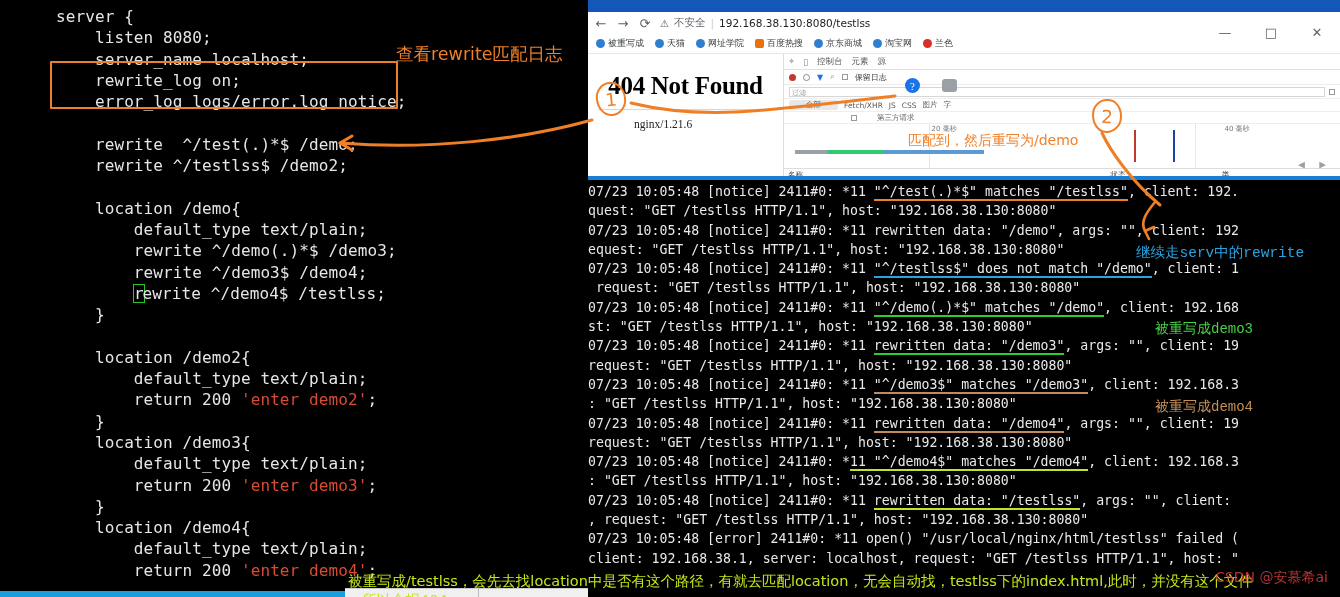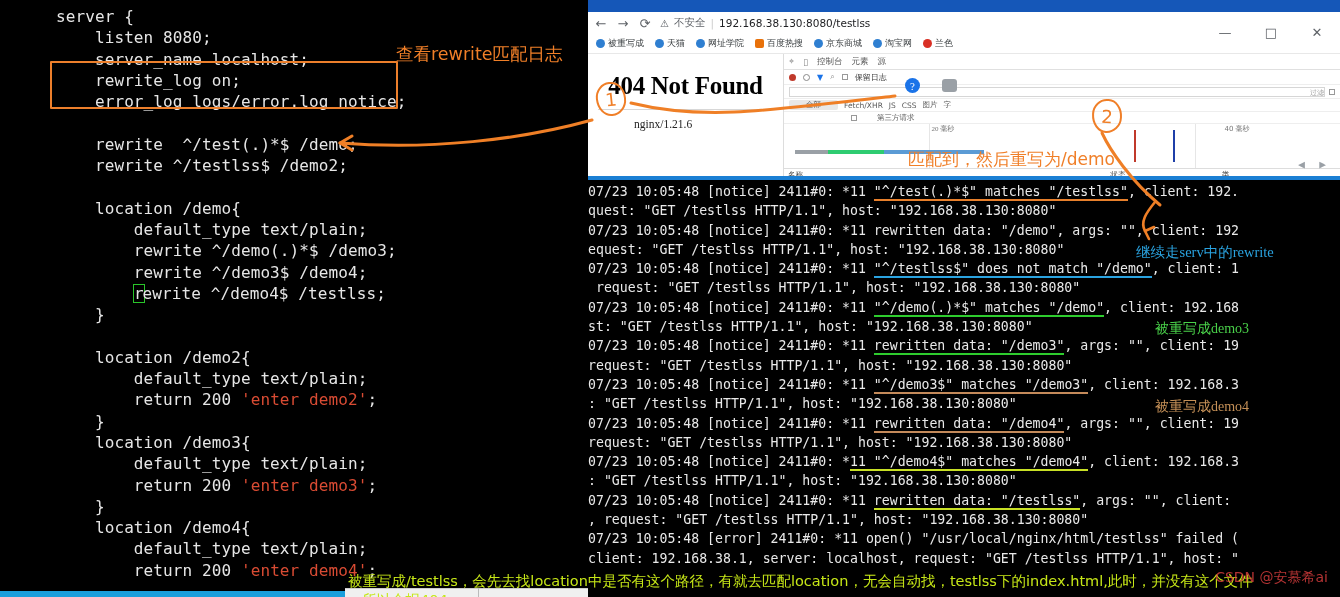--- a/index.html
+++ b/index.html
@@ -40,21 +40,21 @@
 
   
   .anno-orange {
     position: absolute;
     color: #f07f28;
     font-family: "DejaVu Sans", sans-serif;
     font-size: 17px;
     white-space: nowrap;
   }
   #anno-view-log { left: 396px; top: 42px; font-size: 17.5px; }
-  #anno-rewrite-to { left: 908px; top: 148px; font-size: 17px; text-align: right; }
+  #anno-rewrite-to { left: 908px; top: 132px; font-size: 14px; text-align: right; }
 
   
   .circ-num {
     position: absolute;
     color: #f07f28;
     font-family: "DejaVu Sans", sans-serif;
     font-size: 18px; font-weight: 400;
     width: 30px; height: 34px;
     border: 2.4px solid #f07f28;
     border-radius: 50% 48% 52% 50% / 46% 52% 48% 54%;
@@ -122,21 +122,21 @@
   #dt-tabs { height:16px; display:flex; align-items:center; gap:9px; padding: 0 5px;
              border-bottom:1px solid #e0e0e0; font-size:8.5px; color:#5a5a5a;}
   #dt-tabs .dt-ico { color:#8a8a8a; font-size:9px; }
   #dt-toolbar { height:15px; display:flex; align-items:center; gap:7px; padding:0 5px; border-bottom:1px solid #eee;}
   .rec-dot { width:7px;height:7px;border-radius:50%;background:#c0392b;display:inline-block;}
   .ban { width:7px;height:7px;border-radius:50%;border:1.2px solid #8a8a8a;display:inline-block;}
   .filt-ico { color:#1a73e8; font-size:8px;}
   .srch-ico { color:#777; font-size:8px;}
   .cb { width:6px;height:6px;border:1px solid #999;display:inline-block;}
   #dt-filter { height:14px; display:flex; align-items:center; padding:1px 5px; gap:4px; border-bottom:1px solid #eee;}
-  #dt-filter .fbox { flex:1; height:10px; border:1px solid #d6d6d6; font-size:7px; color:#999; padding-left:16px; line-height:10px;text-align:right;}
+  #dt-filter .fbox { flex:1; height:10px; border:1px solid #d6d6d6; font-size:7px; color:#999; padding-left:2px; line-height:10px;}
   #dt-types { height:13px; display:flex; align-items:center; gap:6px; padding:0 5px; font-size:7.5px; color:#5a5a5a; border-bottom:1px solid #eee;}
   #dt-types .sel { background:#e8e8e8; padding:0 17px; border-radius:2px;}
   #dt-checks { height:12px; display:flex; align-items:center; gap:8px; padding:0 5px; font-size:7.5px; color:#5a5a5a; border-bottom:1px solid #eee;}
   #dt-timeline { height:45px; position:relative; border-bottom:1px solid #ddd; background:#fff;}
   .tl-tick { position:absolute; top:0; height:100%; border-left:1px solid #e6e6e6; font-size:7px; color:#777; padding-left:2px;}
   .tl-bar { position:absolute; height:4px; }
   #dt-headrow { height:13px; display:flex; align-items:center; font-size:7.5px; color:#444; border-bottom:1px solid #ddd;}
   #dt-headrow div { padding-left:4px; }
   .help-c { width:15px;height:15px;border-radius:50%;background:#1a73e8;color:#fff;
             font-size:11px; display:flex;align-items:center;justify-content:center; font-family:"Liberation Serif",serif;}
@@ -154,21 +154,21 @@
     padding-top: 2px;
   }
   #logpane .ln { height: 19.3px; }
   .u-orange { border-bottom: 2px solid #e8802c; }
   .u-blue   { border-bottom: 2px solid #2aa3e0; }
   .u-green  { border-bottom: 2px solid #2ecc2e; }
   .u-tan    { border-bottom: 2px solid #c48a5a; }
   .u-lime   { border-bottom: 2px solid #c8e025; }
 
   
-  .anno { position:absolute; font-family:Liberation Serif, serif; font-size:14px; white-space:nowrap; }
+  .anno { position:absolute; font-family:Liberation Mono, monospace; font-size:14px; white-space:nowrap; }
   #anno-serv  { left:1136px; top:243px; color:#2aa3e0; font-size:14.5px; }
   #anno-d3    { left:1155px; top:320px; color:#49d049; font-size:14px; }
   #anno-d4    { left:1155px; top:398px; color:#c59057; font-size:14px; }
   #anno-green-long {
     position:absolute; left:348px; top:572px; color:#c6e617;
     font-family:"DejaVu Sans", sans-serif; font-size:14.5px; line-height:19px;
     white-space:pre; z-index: 9;
   }
   #watermark {
     position:absolute; right:12px; bottom:10px; color:#ef4444; opacity:.75;
@@ -282,21 +282,21 @@
             <span style="display: flex; align-items: flex-end; gap: 3px; margin-top: 24px;">
               <span class="cb"></span>
               <span>已阻止的请求</span>
             </span>
             <span style="display: flex; align-items: center; gap: 20px;">
               <span class="cb"></span>
               <span>第三方请求</span>
             </span>
           </div>
         <div id="dt-timeline">
-          <div class="tl-tick" style="left:26%;font-family:Liberation Serif, serif;">20 毫秒</div>
+          <div class="tl-tick" style="left:26%;">20 毫秒</div>
           <div class="tl-tick" style="left:74%;padding-left:28px;">40 毫秒</div>
           <div class="tl-bar" style="left:2%;  top:26px; width:6%;  background:#9aa0a6;"></div>
           <div class="tl-bar" style="left:8%;  top:26px; width:10%; background:#2ecc71;"></div>
           <div class="tl-bar" style="left:18%; top:26px; width:18%; background:#5b9bd5;"></div>
           <div style="position:absolute;left:63%;top:6px;width:1.5px;height:32px;background:#c0392b;"></div>
           <div style="position:absolute;left:70%;top:6px;width:1.5px;height:32px;background:#1f3fa8;"></div>
         </div>
         <div id="dt-headrow">
             <div style="width: 58%;">名称</div>
             <div style="width: 20%;">状态</div>

